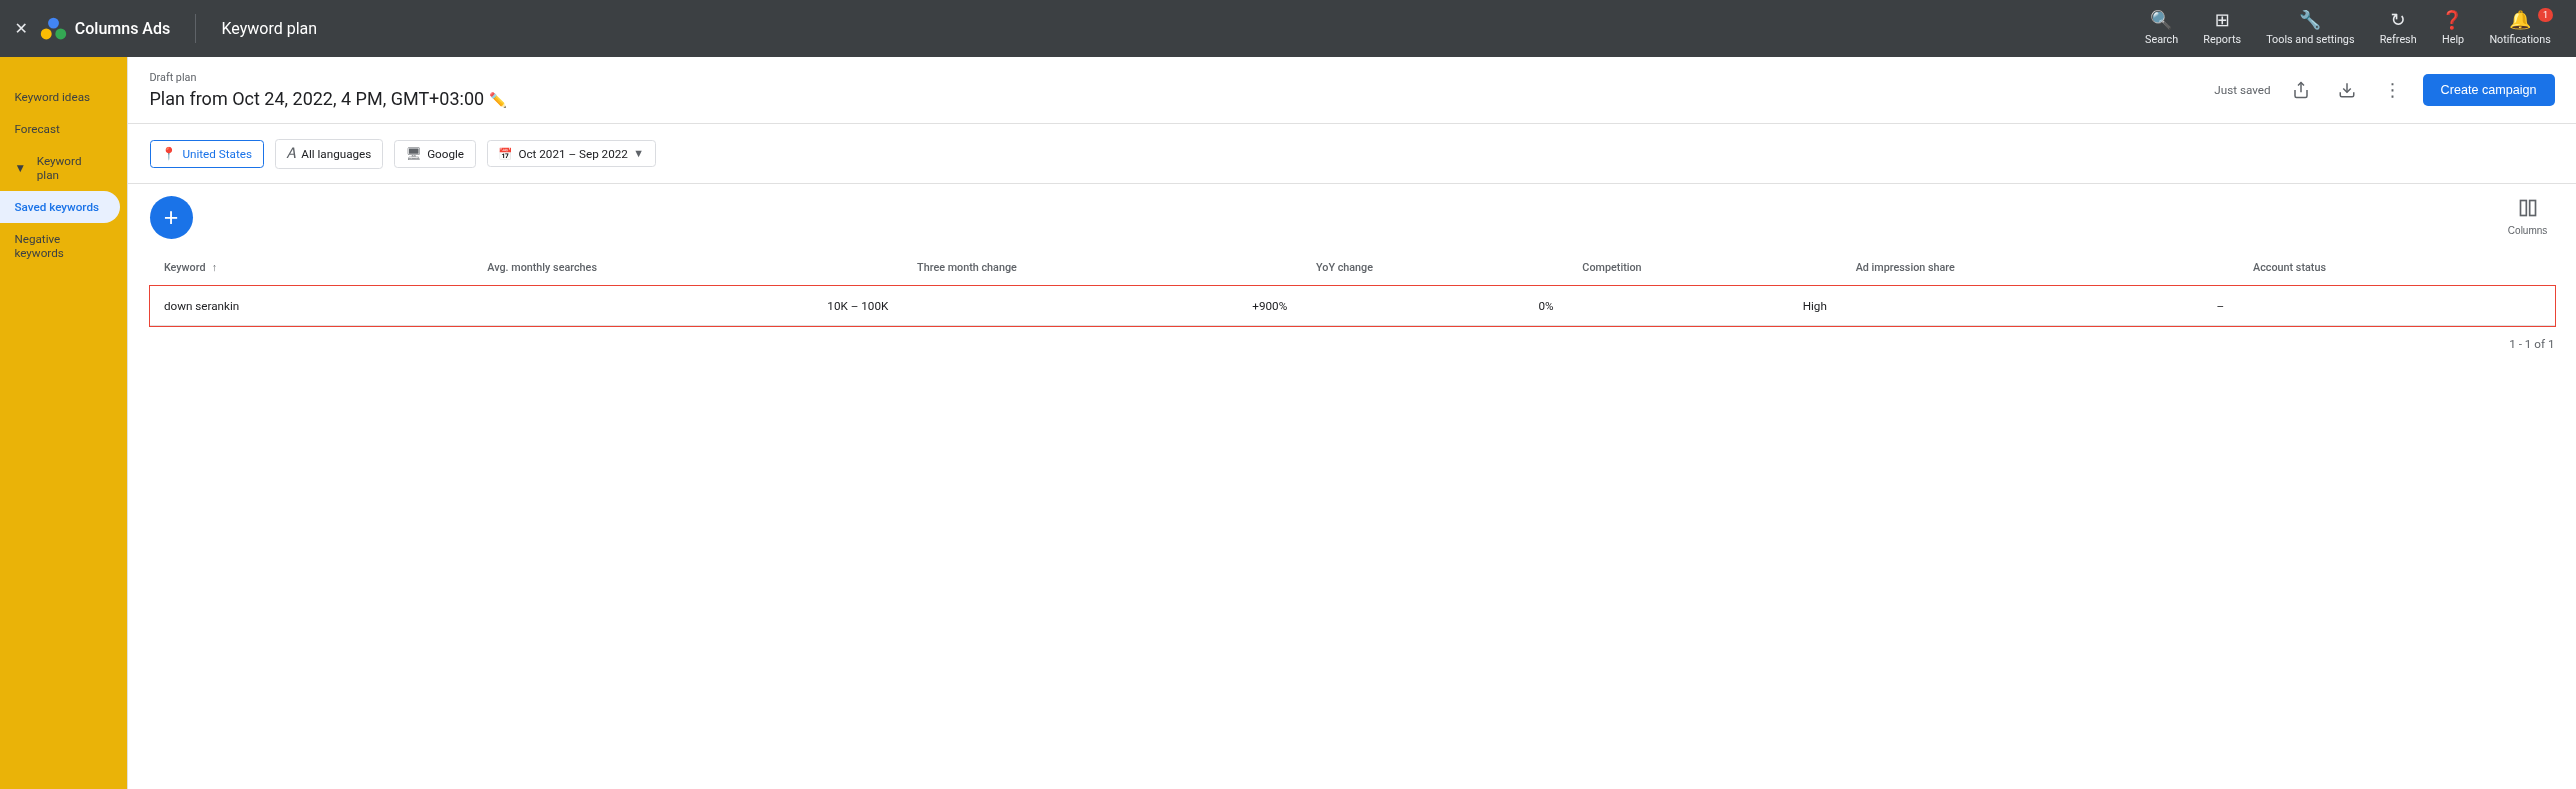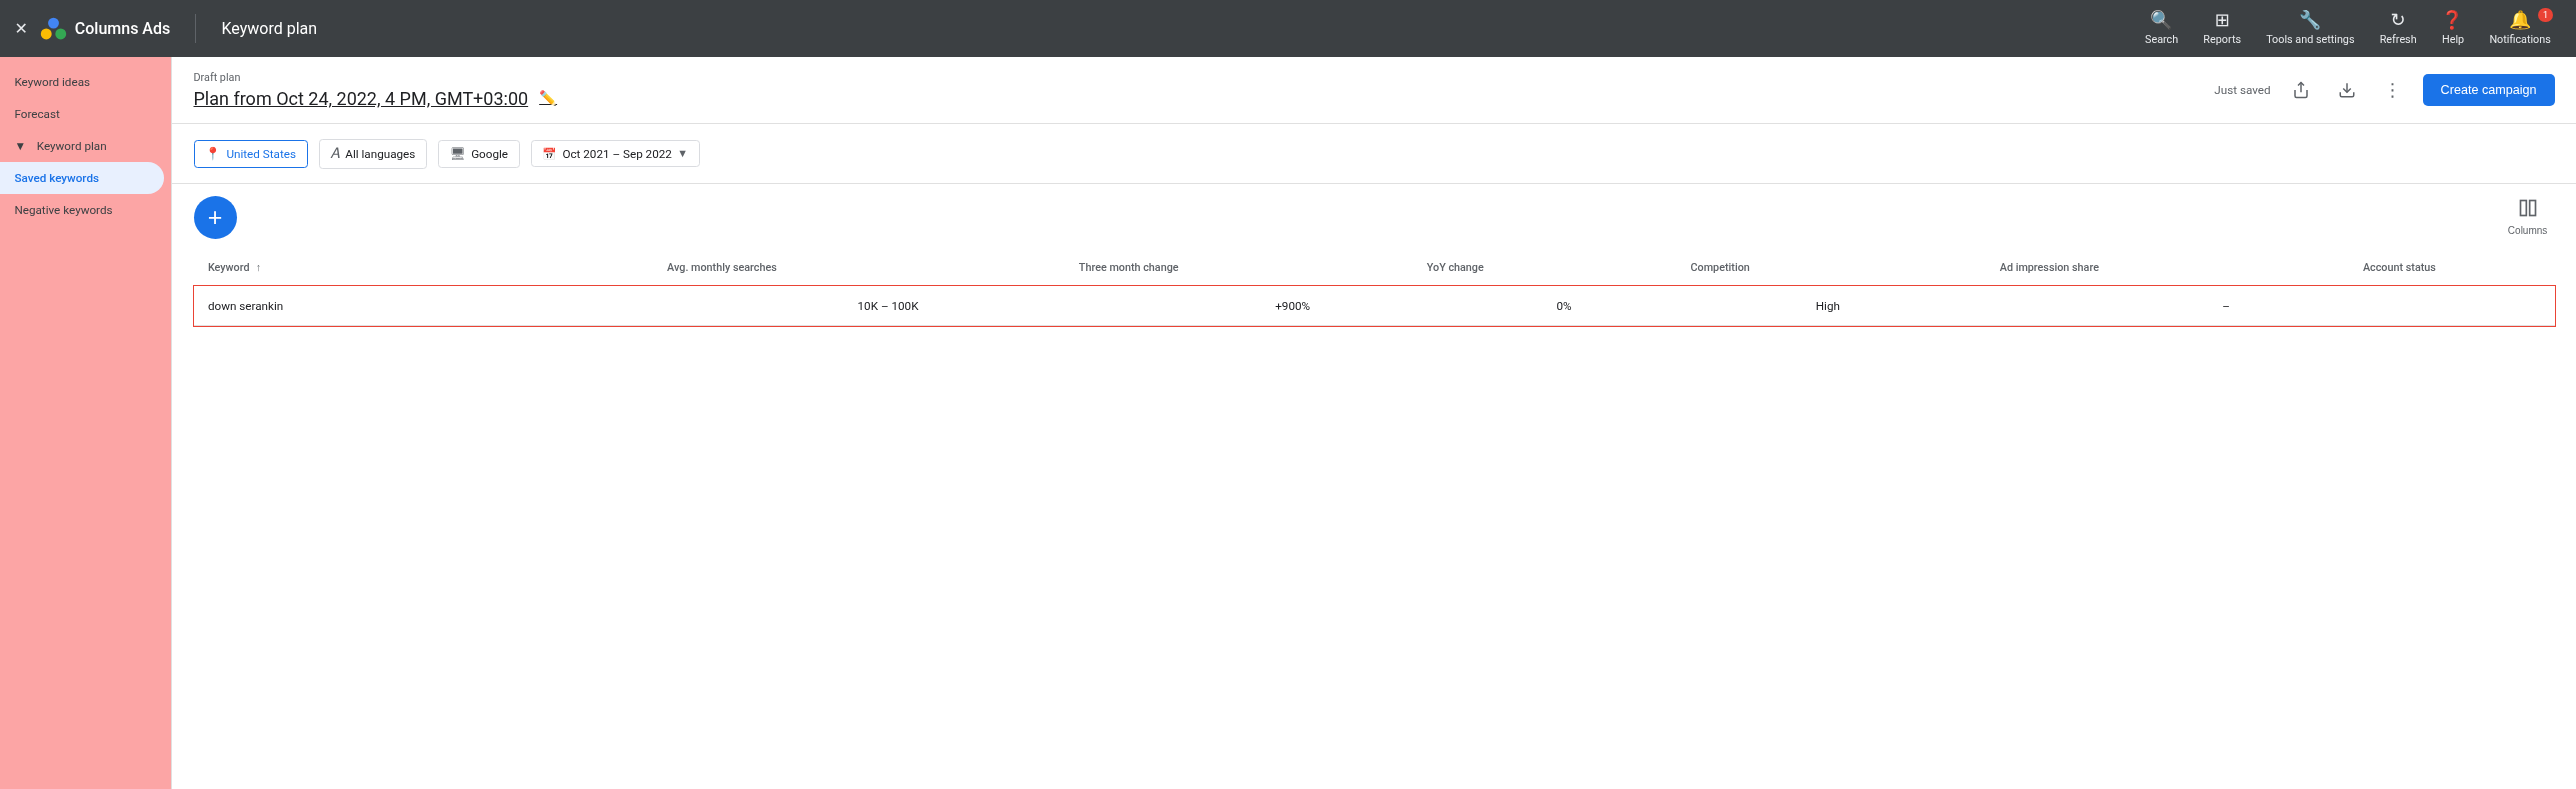--- a/index.html
+++ b/index.html
@@ -104,24 +104,24 @@
     }
 
     
     .app-body {
       display: flex;
       height: calc(100vh - 57px);
     }
 
     
     .sidebar {
-      width: 172px;
-      background: #fca5a5;
+      width: 128px;
+      background: #eab308;
       border-right: 0.9px solid #e0e0e0;
-      padding: 9px 0;
+      padding: 24px 0;
       flex-shrink: 0;
     }
     .sidebar-item {
       padding: 9px 14.4px;
       cursor: pointer;
       font-size: 11.7px;
       color: #3c4043;
       display: flex;
       align-items: center;
       gap: 7.2px;
@@ -161,23 +161,22 @@
     .plan-label {
       font-size: 10.8px;
       color: #5f6368;
       margin-bottom: 3.6px;
     }
     .plan-name {
       font-size: 18px;
       color: #202124;
       font-weight: 400;
       display: flex;
-      align-items: center;
-      gap: 11px;
-      text-decoration: underline;
+      align-items: flex-end;
+      gap: 5px;
     }
     .edit-icon {
       cursor: pointer;
       color: #5f6368;
       font-size: 14.4px;
     }
     .plan-actions {
       display: flex;
       align-items: center;
       gap: 14px;
@@ -290,21 +289,21 @@
       font-size: 18px;
     }
 
     
     .data-table {
       width: 100%;
       border-collapse: collapse;
       font-size: 11.7px;
     }
     .data-table th {
-      text-align: center;
+      text-align: left;
       padding: 10.8px 14.4px;
       color: #5f6368;
       font-weight: 500;
       border-bottom: 0.9px solid #e0e0e0;
       white-space: nowrap;
       font-size: 10.8px;
     }
     .data-table th:first-child {
       text-align: left;
     }
@@ -498,17 +497,20 @@
             <td>10K – 100K</td>
             <td>+900%</td>
             <td>0%</td>
             <td>High</td>
             <td>–</td>
             <td></td>
           </tr>
         </tbody>
       </table>
 
+      <div class="pagination">
+        <span>1 - 1 of 1</span>
+      </div>
     </div>
 
   </main>
 </div>
 
 
 </body></html>

